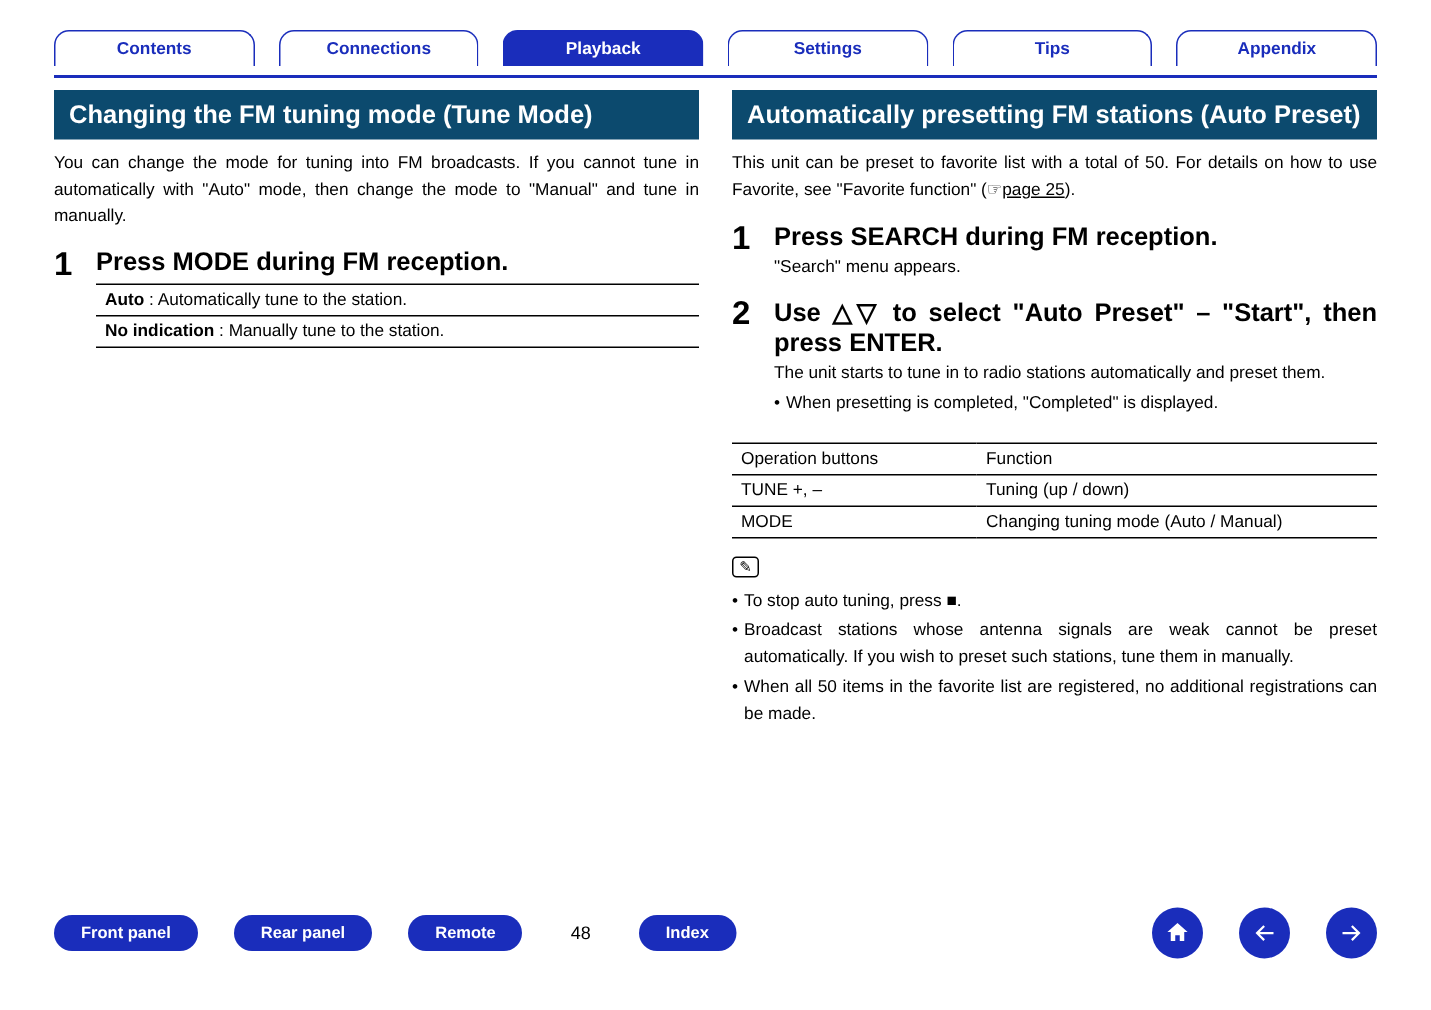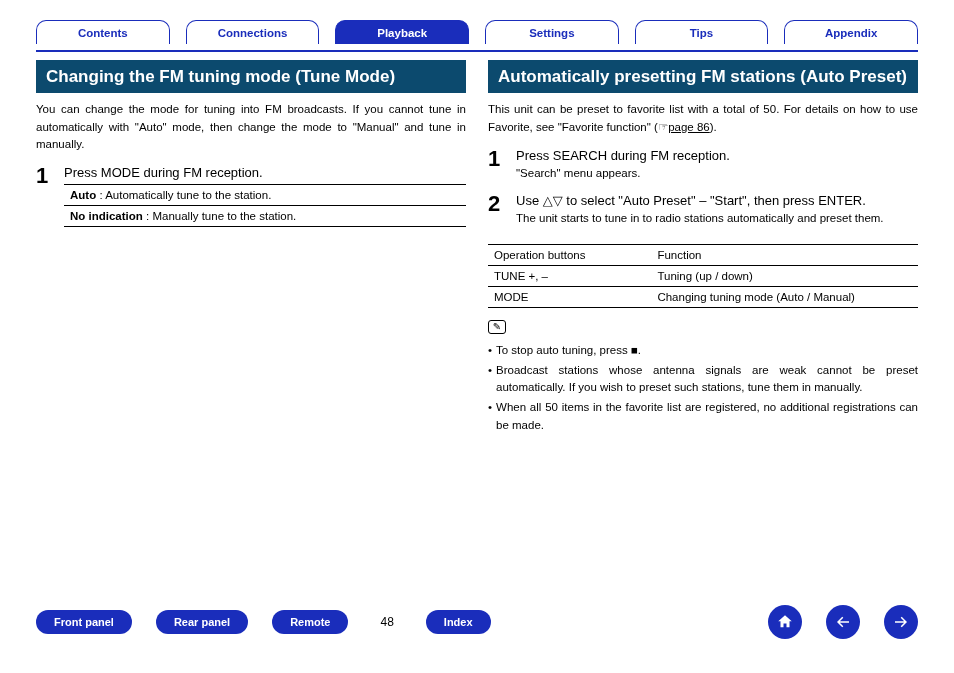--- a/index.html
+++ b/index.html
@@ -10,21 +10,21 @@
 .tab .inner{position:absolute;left:0;right:0;top:0;bottom:0;display:flex;align-items:center;justify-content:center;font-weight:bold;font-size:11.5px;color:#1a2dbb;border:1.5px solid #1a2dbb;border-bottom:none;border-top-left-radius:10px;border-top-right-radius:10px;background:#fff;cursor:pointer}
 .tab.active .inner{background:#1a2dbb;color:#fff}
 .tabline{height:2px;background:#1a2dbb;margin-bottom:8px}
 .cols{display:flex;gap:22px}
 .col{flex:1;min-width:0}
 .sect-head{background:#0c4a6e;color:#fff;font-weight:bold;font-size:17px;padding:6px 10px;line-height:1.25;margin-bottom:8px}
 .intro{font-size:11.5px;line-height:1.5;text-align:justify;margin-bottom:12px}
 .step{display:flex;gap:8px;margin-bottom:8px}
 .stepnum{font-size:22px;font-weight:bold;line-height:1;width:20px;flex-shrink:0}
 .stepbody{flex:1}
-.steptitle{font-weight:normal;font-size:13px;margin-bottom:4px}
+.steptitle{font-weight:bold;font-size:17px;margin-bottom:4px}
 .stepsub{font-size:11.5px;margin-bottom:6px}
 .table1{width:100%;border-collapse:collapse;font-size:11.5px}
 .table1 td{padding:4px 6px;border-top:1px solid #000;border-bottom:1px solid #000}
 .table2{width:100%;border-collapse:collapse;font-size:11.5px;margin-top:14px}
 .table2 th{text-align:left;padding:4px 6px;border-top:1.5px solid #000;border-bottom:1px solid #000;font-weight:normal}
 .table2 td{padding:4px 6px;border-bottom:1px solid #000}
 .table2 tr:last-child td{border-bottom:1.5px solid #000}
 .bullets{font-size:11.5px;line-height:1.55;text-align:justify;margin-top:4px}
 .bullets .b{display:flex;gap:4px;margin-bottom:2px}
 .bullets .b::before{content:"•";flex-shrink:0}
@@ -95,38 +95,43 @@
                 </tr>
         </tbody>
             </table>
       </div>
     </div>
   </div>
 
   <div class="col">
     <div class="sect-head">Automatically presetting FM stations (Auto Preset)</div>
     <div class="intro">
-      <span>This unit can be preset to favorite list with a total of 50. For details on how to use Favorite, see "Favorite function" (</span><span>☞</span><span class="linkish">page 86</span><span>).</span>
+      <span>This unit can be preset to favorite list with a total of 50. For details on how to use Favorite, see "Favorite function" (</span><span>☞</span><span class="linkish">page 25</span><span>).</span>
     </div>
 
     <div class="step">
       <div class="stepnum">1</div>
       <div class="stepbody">
         <div class="steptitle">Press SEARCH during FM reception.</div>
         <div class="stepsub">"Search" menu appears.</div>
       </div>
     </div>
 
     <div class="step">
       <div class="stepnum">2</div>
       <div class="stepbody">
         <div class="steptitle" style="text-align:justify">
           <span>Use </span><span class="tri">△</span><span class="tri">▽</span><span> to select "Auto Preset" – "Start", then press ENTER.</span>
         </div>
         <div class="stepsub" style="text-align:justify">The unit starts to tune in to radio stations automatically and preset them.</div>
+        <div class="bullets">
+          <div class="b">
+                <span>When presetting is completed, "Completed" is displayed.</span>
+              </div>
+        </div>
       </div>
     </div>
 
     <table class="table2">
       <tbody>
             <tr>
         <th style="width:38%">Operation buttons</th>
         <th>Function</th>
       </tr>
       <tr>

